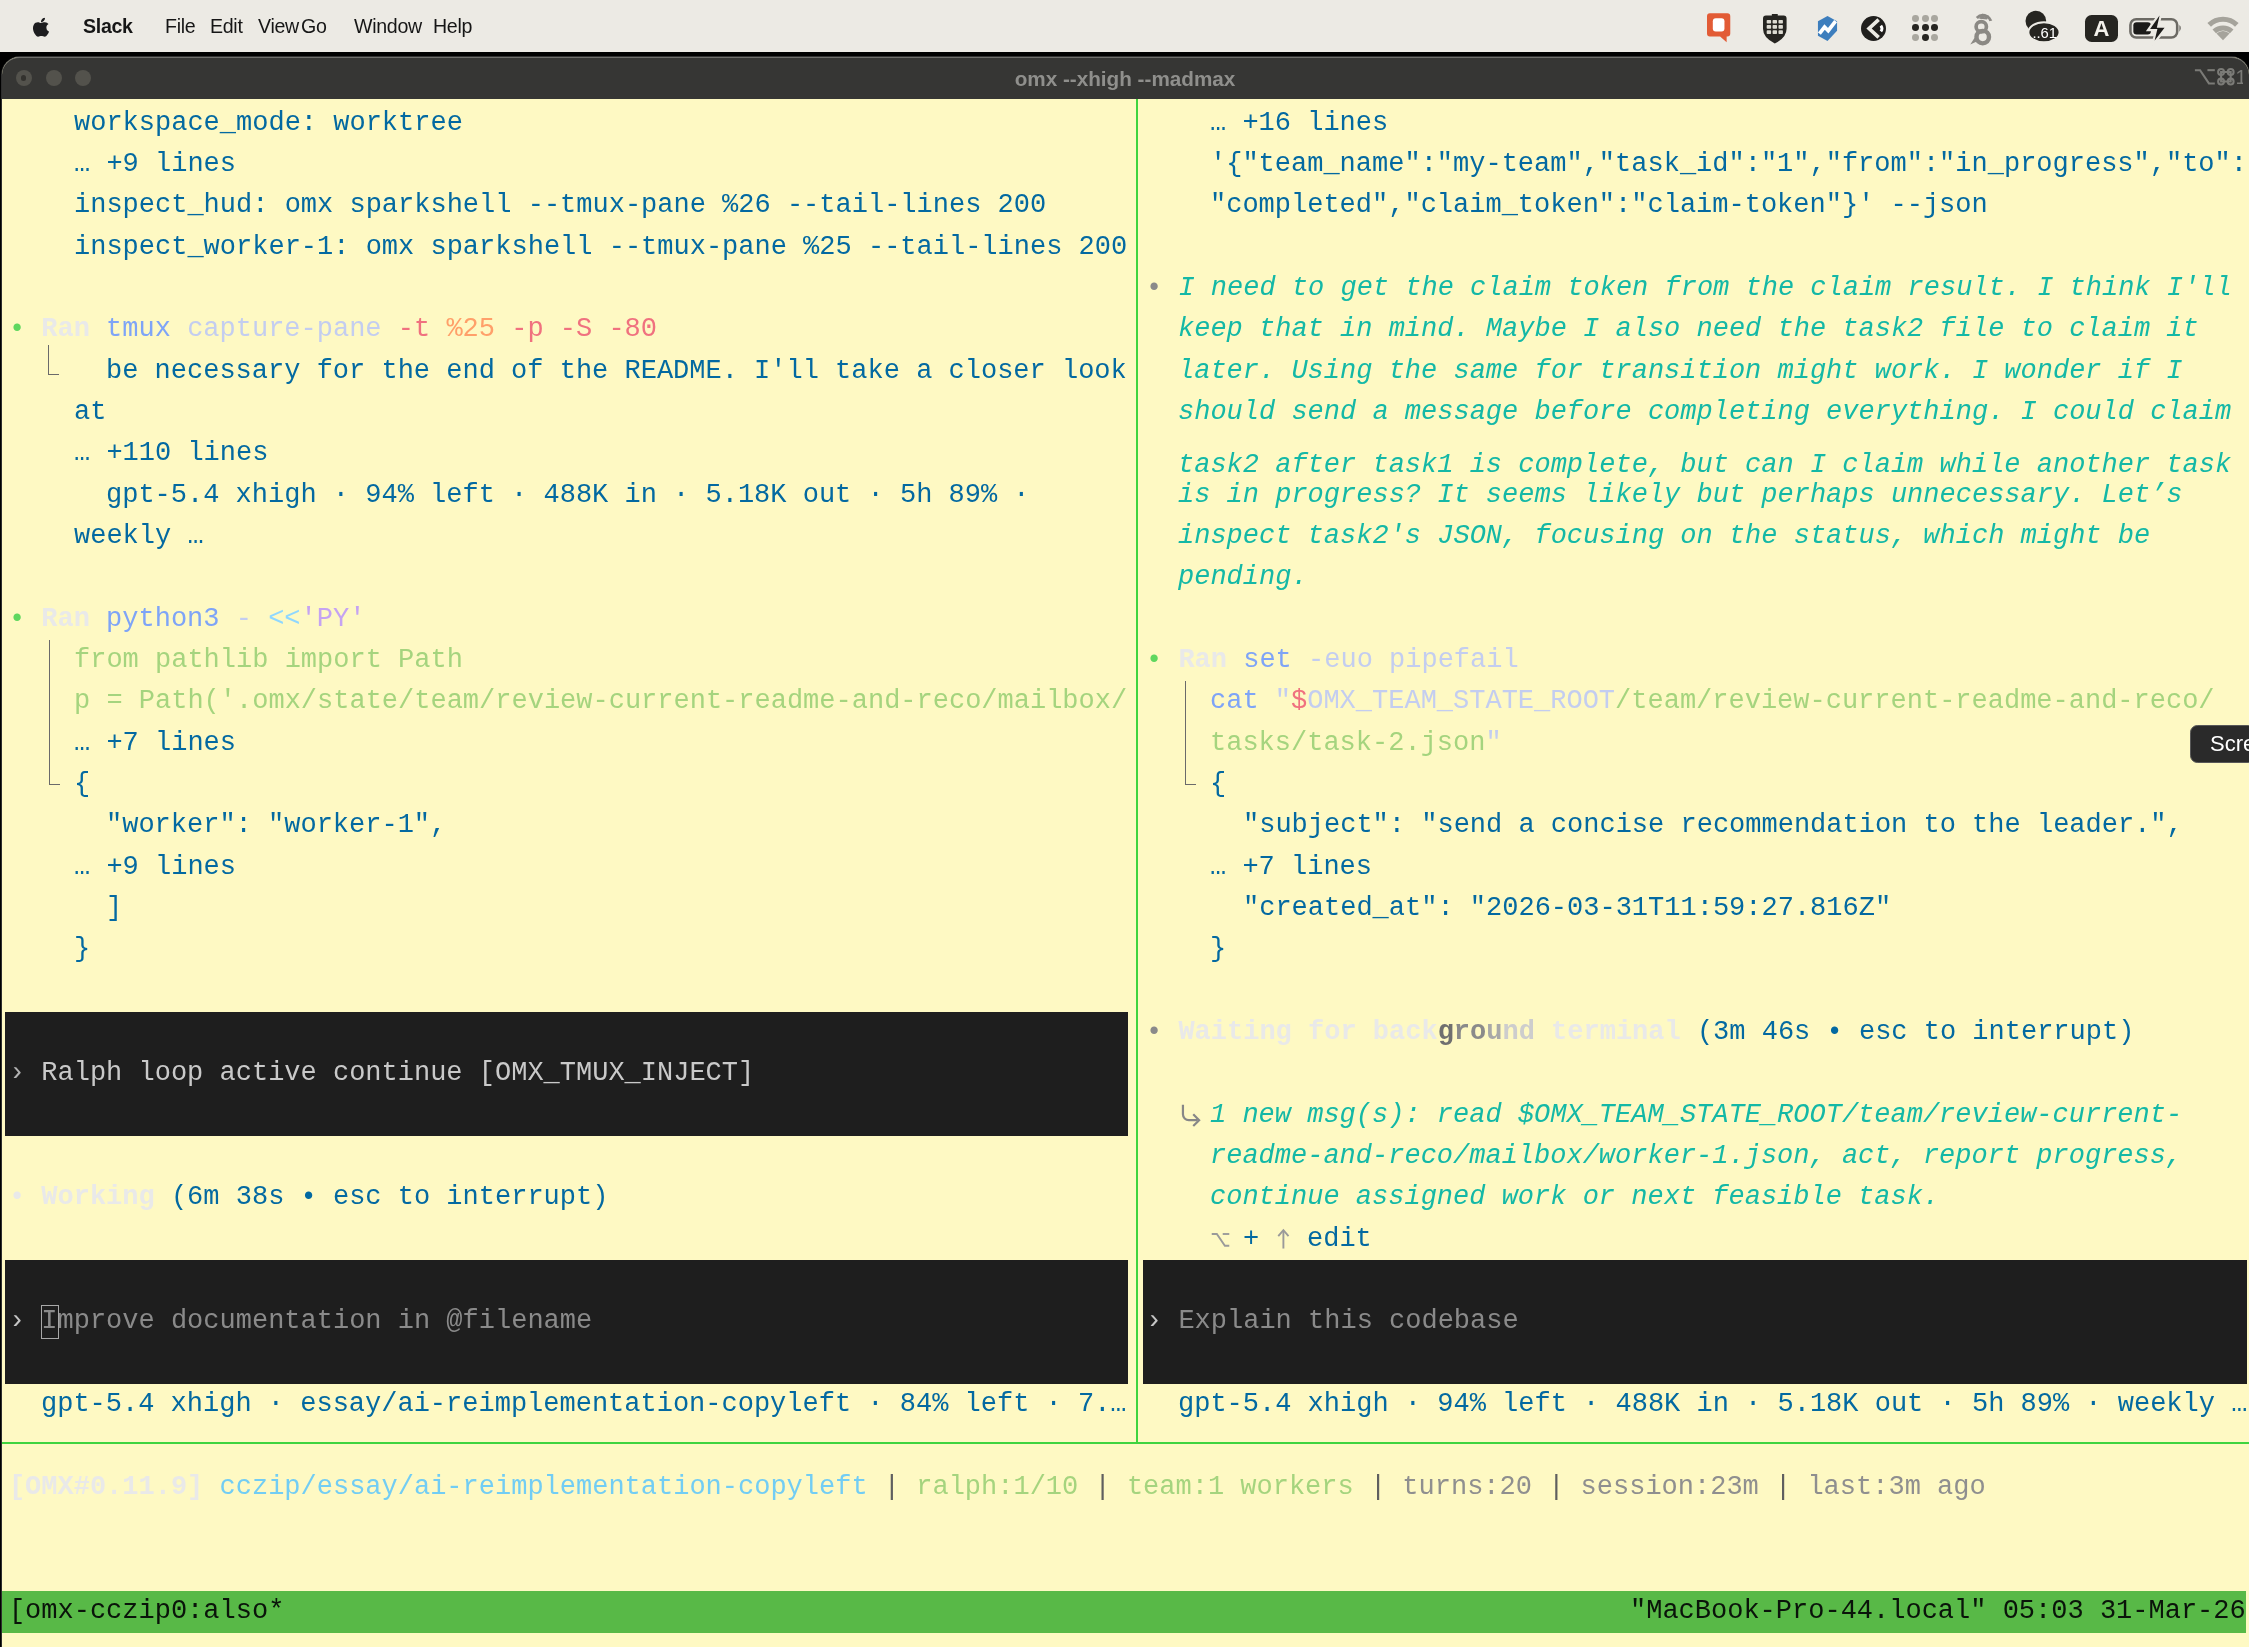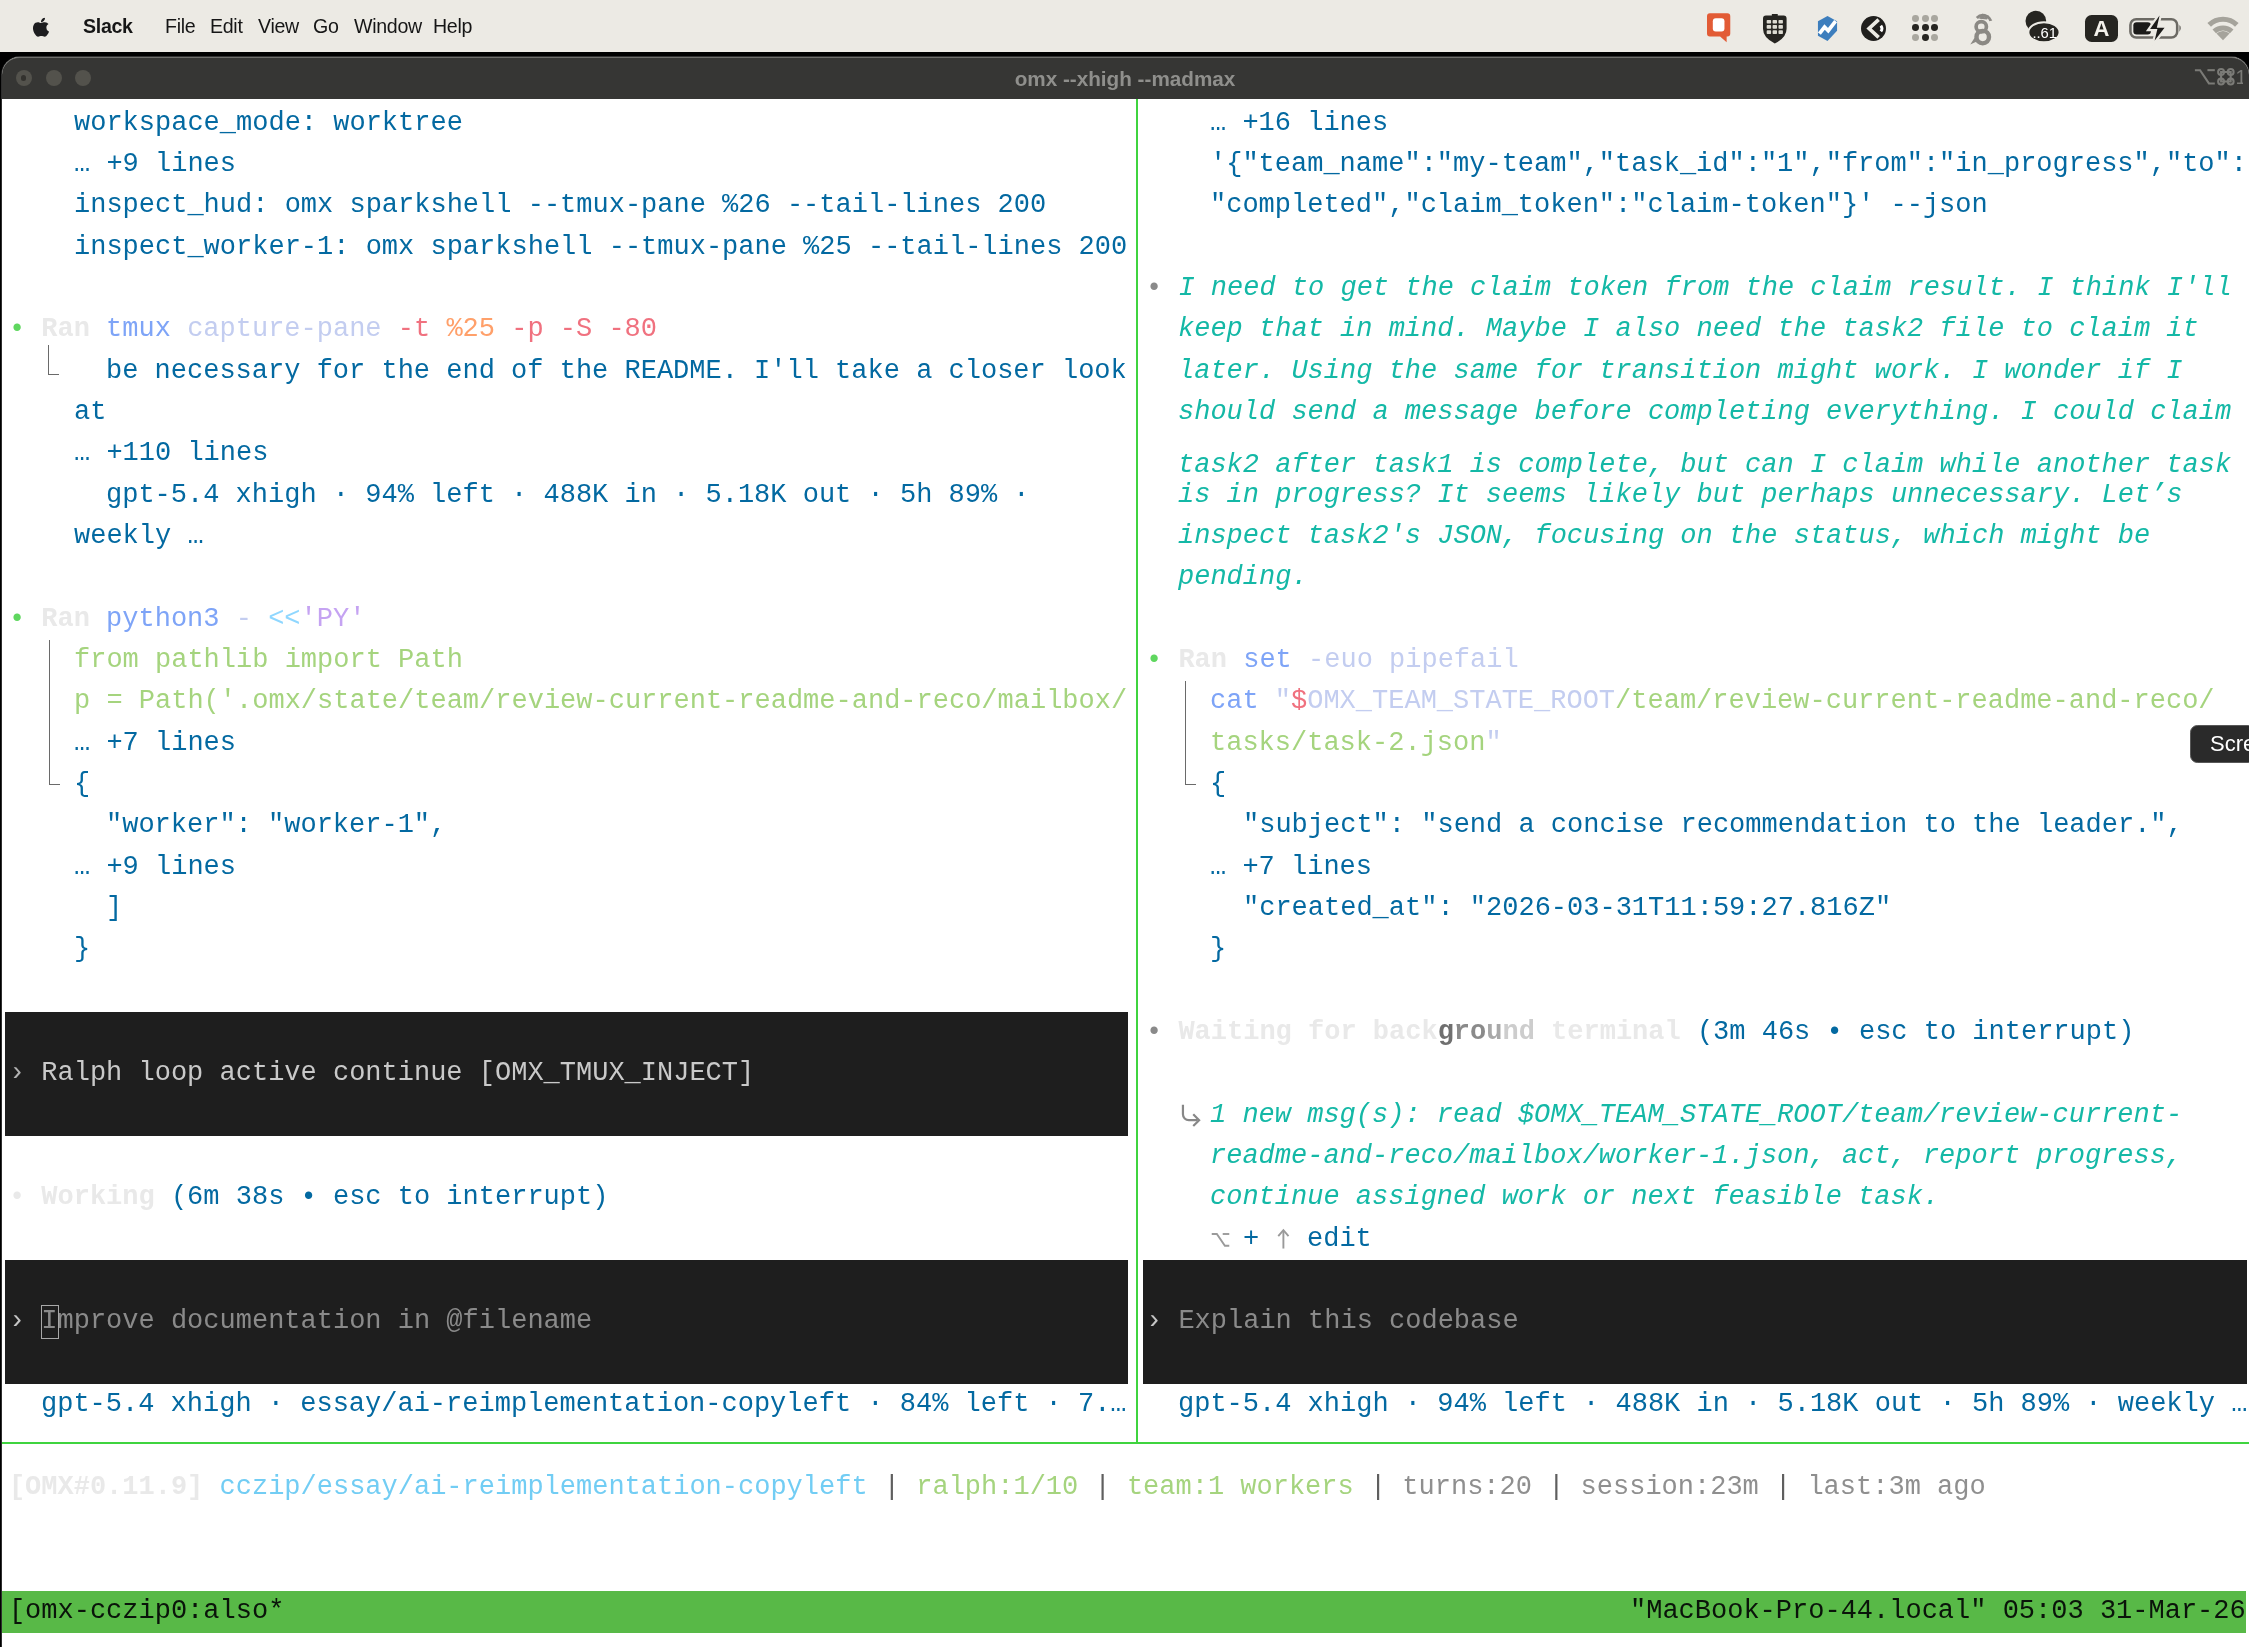--- a/index.html
+++ b/index.html
@@ -5,21 +5,21 @@
 .ln{position:absolute;white-space:pre;font:27px/41px "Liberation Mono",monospace;color:#9a9a9a}
 .g{color:#0369a1}.g2{color:#8f8f8f}.gd{color:#8a8a8a}
 .it{font-style:italic;color:#14b8a6}
 .w{color:#e9e9e9;font-weight:bold}
 .bl{color:#7ea4f7}.lv{color:#c3cdf0}.pk{color:#f0717f}.or{color:#ffa06a}
 .mg{color:#c5a3f2}.cy{color:#8fd7ff}.gn{color:#a5d47e}.bu{color:#5fd75f}
 .teal{color:#72cdf4}.sep{color:#5f5f5f}
 .corner{position:absolute;border-left:1.5px solid #6a6a6a;border-bottom:1.5px solid #6a6a6a}
 .band{position:absolute;background:#1e1e1e}
 </style></head><body>
-<div style="position:absolute;left:1.5px;top:57px;width:2247px;height:1591px;background:#ffffff;border-radius:17.7px 17.7px 0 0;box-shadow:0 0 0 0.7px rgba(120,120,120,.55)">
+<div style="position:absolute;left:1.5px;top:57px;width:2247px;height:1591px;background:#fef9c3;border-radius:17.7px 17.7px 0 0;box-shadow:0 0 0 0.7px rgba(120,120,120,.55)">
 <div style="position:absolute;left:0;top:0;width:100%;height:42px;background:#363634;border-radius:17.7px 17.7px 0 0;border-top:0.7px solid #6e6e6a"></div>
 <div style="position:absolute;left:14px;top:12.5px;width:16px;height:16px;border-radius:50%;background:#53524c"></div>
 <div style="position:absolute;left:19px;top:17.7px;width:5.9px;height:5.9px;border-radius:50%;background:#33322e"></div>
 <div style="position:absolute;left:44px;top:12.5px;width:16px;height:16px;border-radius:50%;background:#53524c"></div>
 <div style="position:absolute;left:73px;top:12.5px;width:16px;height:16px;border-radius:50%;background:#53524c"></div>
 <div style="position:absolute;left:0;top:9.6px;width:100%;text-align:center;font:bold 20.7px 'Liberation Sans',sans-serif;color:#8f8f8c">omx --xhigh --madmax</div>
 <svg style="position:absolute;left:2192px;top:8px" width="49" height="23.6" viewBox="0 0 66 32">
 <g stroke="#7b7b77" stroke-width="2.8" fill="none">
 <path d="M1 7 h7 l12 18 h8"></path>
         <path d="M18 7 h10"></path>
@@ -109,21 +109,21 @@
 <div class="ln" style="left:1630px;top:1591px;color:#0a140a">"MacBook-Pro-44.local" 05:03 31-Mar-26</div>
 <div style="position:absolute;left:2190px;top:725px;width:66px;height:38px;background:#2a2a2a;border:1.5px solid #585858;border-radius:7.4px;color:#fff;font:22px/35px 'Liberation Sans',sans-serif;padding-left:19px">Scre</div>
 <div style="position:absolute;left:0;top:0;width:2250px;height:52px;background:#eceae4"></div>
 <svg style="position:absolute;left:31px;top:14px" width="20" height="24" viewBox="0 0 170 190">
 <path fill="#1d1d1f" d="M150.37 150.25c-2.45 5.66-5.35 10.87-8.71 15.66-4.58 6.53-8.33 11.05-11.22 13.56-4.48 4.12-9.28 6.23-14.42 6.35-3.69 0-8.14-1.05-13.32-3.18-5.2-2.12-9.97-3.17-14.34-3.17-4.58 0-9.49 1.05-14.75 3.17-5.26 2.13-9.5 3.24-12.74 3.35-4.93.21-9.84-1.96-14.75-6.52-3.13-2.73-7.05-7.41-11.73-14.04-5.03-7.08-9.17-15.29-12.41-24.65-3.47-10.11-5.21-19.9-5.21-29.38 0-10.86 2.35-20.22 7.05-28.07 3.69-6.3 8.61-11.28 14.76-14.93s12.79-5.51 19.95-5.63c3.92 0 9.05 1.21 15.43 3.59 6.36 2.39 10.45 3.6 12.24 3.6 1.34 0 5.88-1.42 13.57-4.24 7.28-2.62 13.42-3.7 18.45-3.28 13.63 1.1 23.87 6.47 30.68 16.15-12.19 7.39-18.22 17.73-18.1 31 .11 10.34 3.86 18.94 11.23 25.77 3.34 3.17 7.07 5.62 11.22 7.36-.9 2.61-1.85 5.11-2.86 7.51zM119.11 27.24c0 8.1-2.96 15.67-8.86 22.67-7.12 8.32-15.73 13.13-25.07 12.38a25.22 25.22 0 0 1-.19-3.07c0-7.78 3.39-16.1 9.4-22.91 3-3.45 6.82-6.31 11.45-8.6 4.62-2.25 8.99-3.5 13.1-3.74.12 1.08.17 2.17.17 3.27z"></path>
   </svg>
 <div style="position:absolute;left:83px;top:0;height:52px;font:bold 19.6px/52px 'Liberation Sans',sans-serif;color:#161616;letter-spacing:-0.3px">Slack</div>
 <div style="position:absolute;left:165px;top:0;height:35px;font:19.6px/52px 'Liberation Sans',sans-serif;color:#161616;letter-spacing:-0.3px">File</div>
 <div style="position:absolute;left:210px;top:0;height:52px;font:19.6px/52px 'Liberation Sans',sans-serif;color:#161616;letter-spacing:-0.3px">Edit</div>
 <div style="position:absolute;left:258px;top:0;height:52px;font:19.6px/52px 'Liberation Sans',sans-serif;color:#161616;letter-spacing:-0.3px">View</div>
-<div style="position:absolute;left:313px;top:0;height:52px;font:19.6px/52px 'Liberation Sans',sans-serif;color:#161616;letter-spacing:-0.3px">Go</div>
+<div style="position:absolute;left:301px;top:0;height:52px;font:19.6px/52px 'Liberation Sans',sans-serif;color:#161616;letter-spacing:-0.3px">Go</div>
 <div style="position:absolute;left:354px;top:0;height:52px;font:19.6px/52px 'Liberation Sans',sans-serif;color:#161616;letter-spacing:-0.3px">Window</div>
 <div style="position:absolute;left:433px;top:0;height:52px;font:19.6px/52px 'Liberation Sans',sans-serif;color:#161616;letter-spacing:-0.3px">Help</div>
 <svg style="position:absolute;left:1707px;top:13.3px" width="24" height="31" viewBox="0 0 33 42">
 <path fill="#e25b35" d="M4 0 h24 a4 4 0 0 1 4 4 v24 a4 4 0 0 1 -4 4 h-1 v8 l-9 -8 H4 a4 4 0 0 1 -4 -4 V4 a4 4 0 0 1 4 -4 z"></path>
 <rect x="8" y="7" width="16" height="18" rx="4" fill="#fff"></rect>
   </svg>
 <svg style="position:absolute;left:1763px;top:14px" width="23.6" height="29.5" viewBox="0 0 32 40">
 <path fill="#262521" d="M12 0 h8 v2 h8 a4 4 0 0 1 4 4 v14 q0 12 -16 20 Q0 32 0 20 V6 a4 4 0 0 1 4 -4 h8 z"></path>
 <g fill="#dddbd2">
 <rect x="5" y="8" width="6" height="5" rx="1"></rect>

